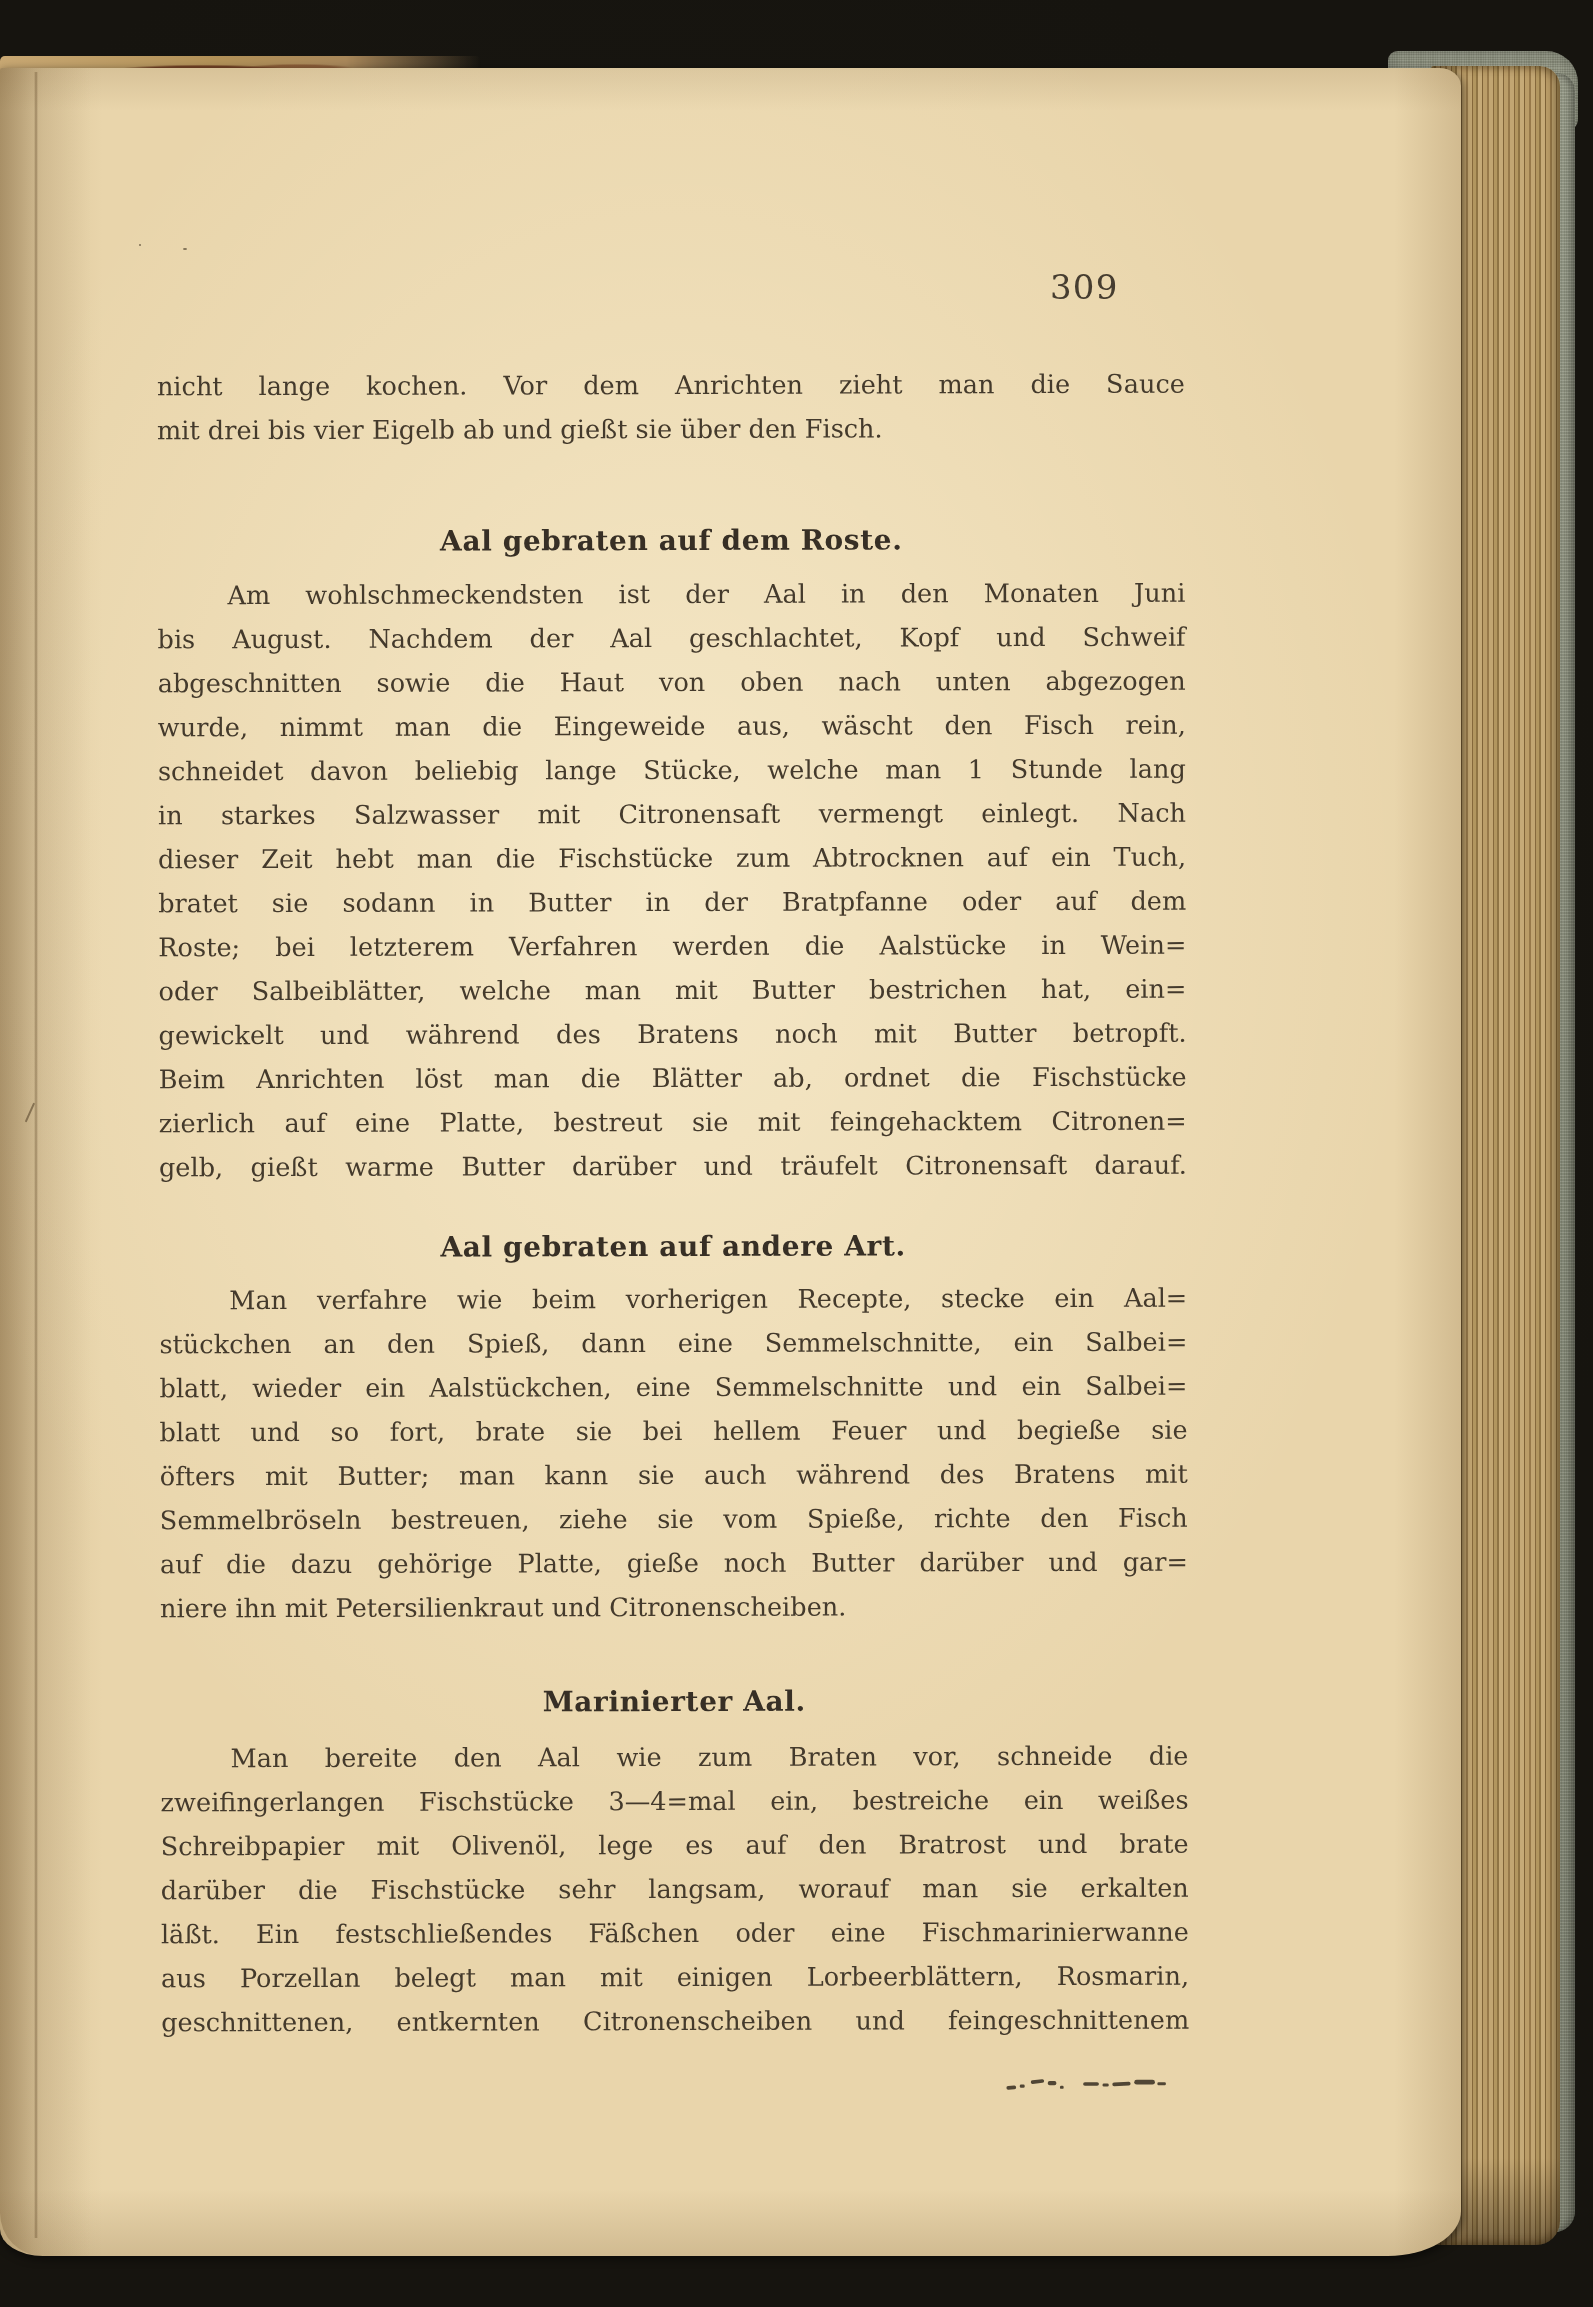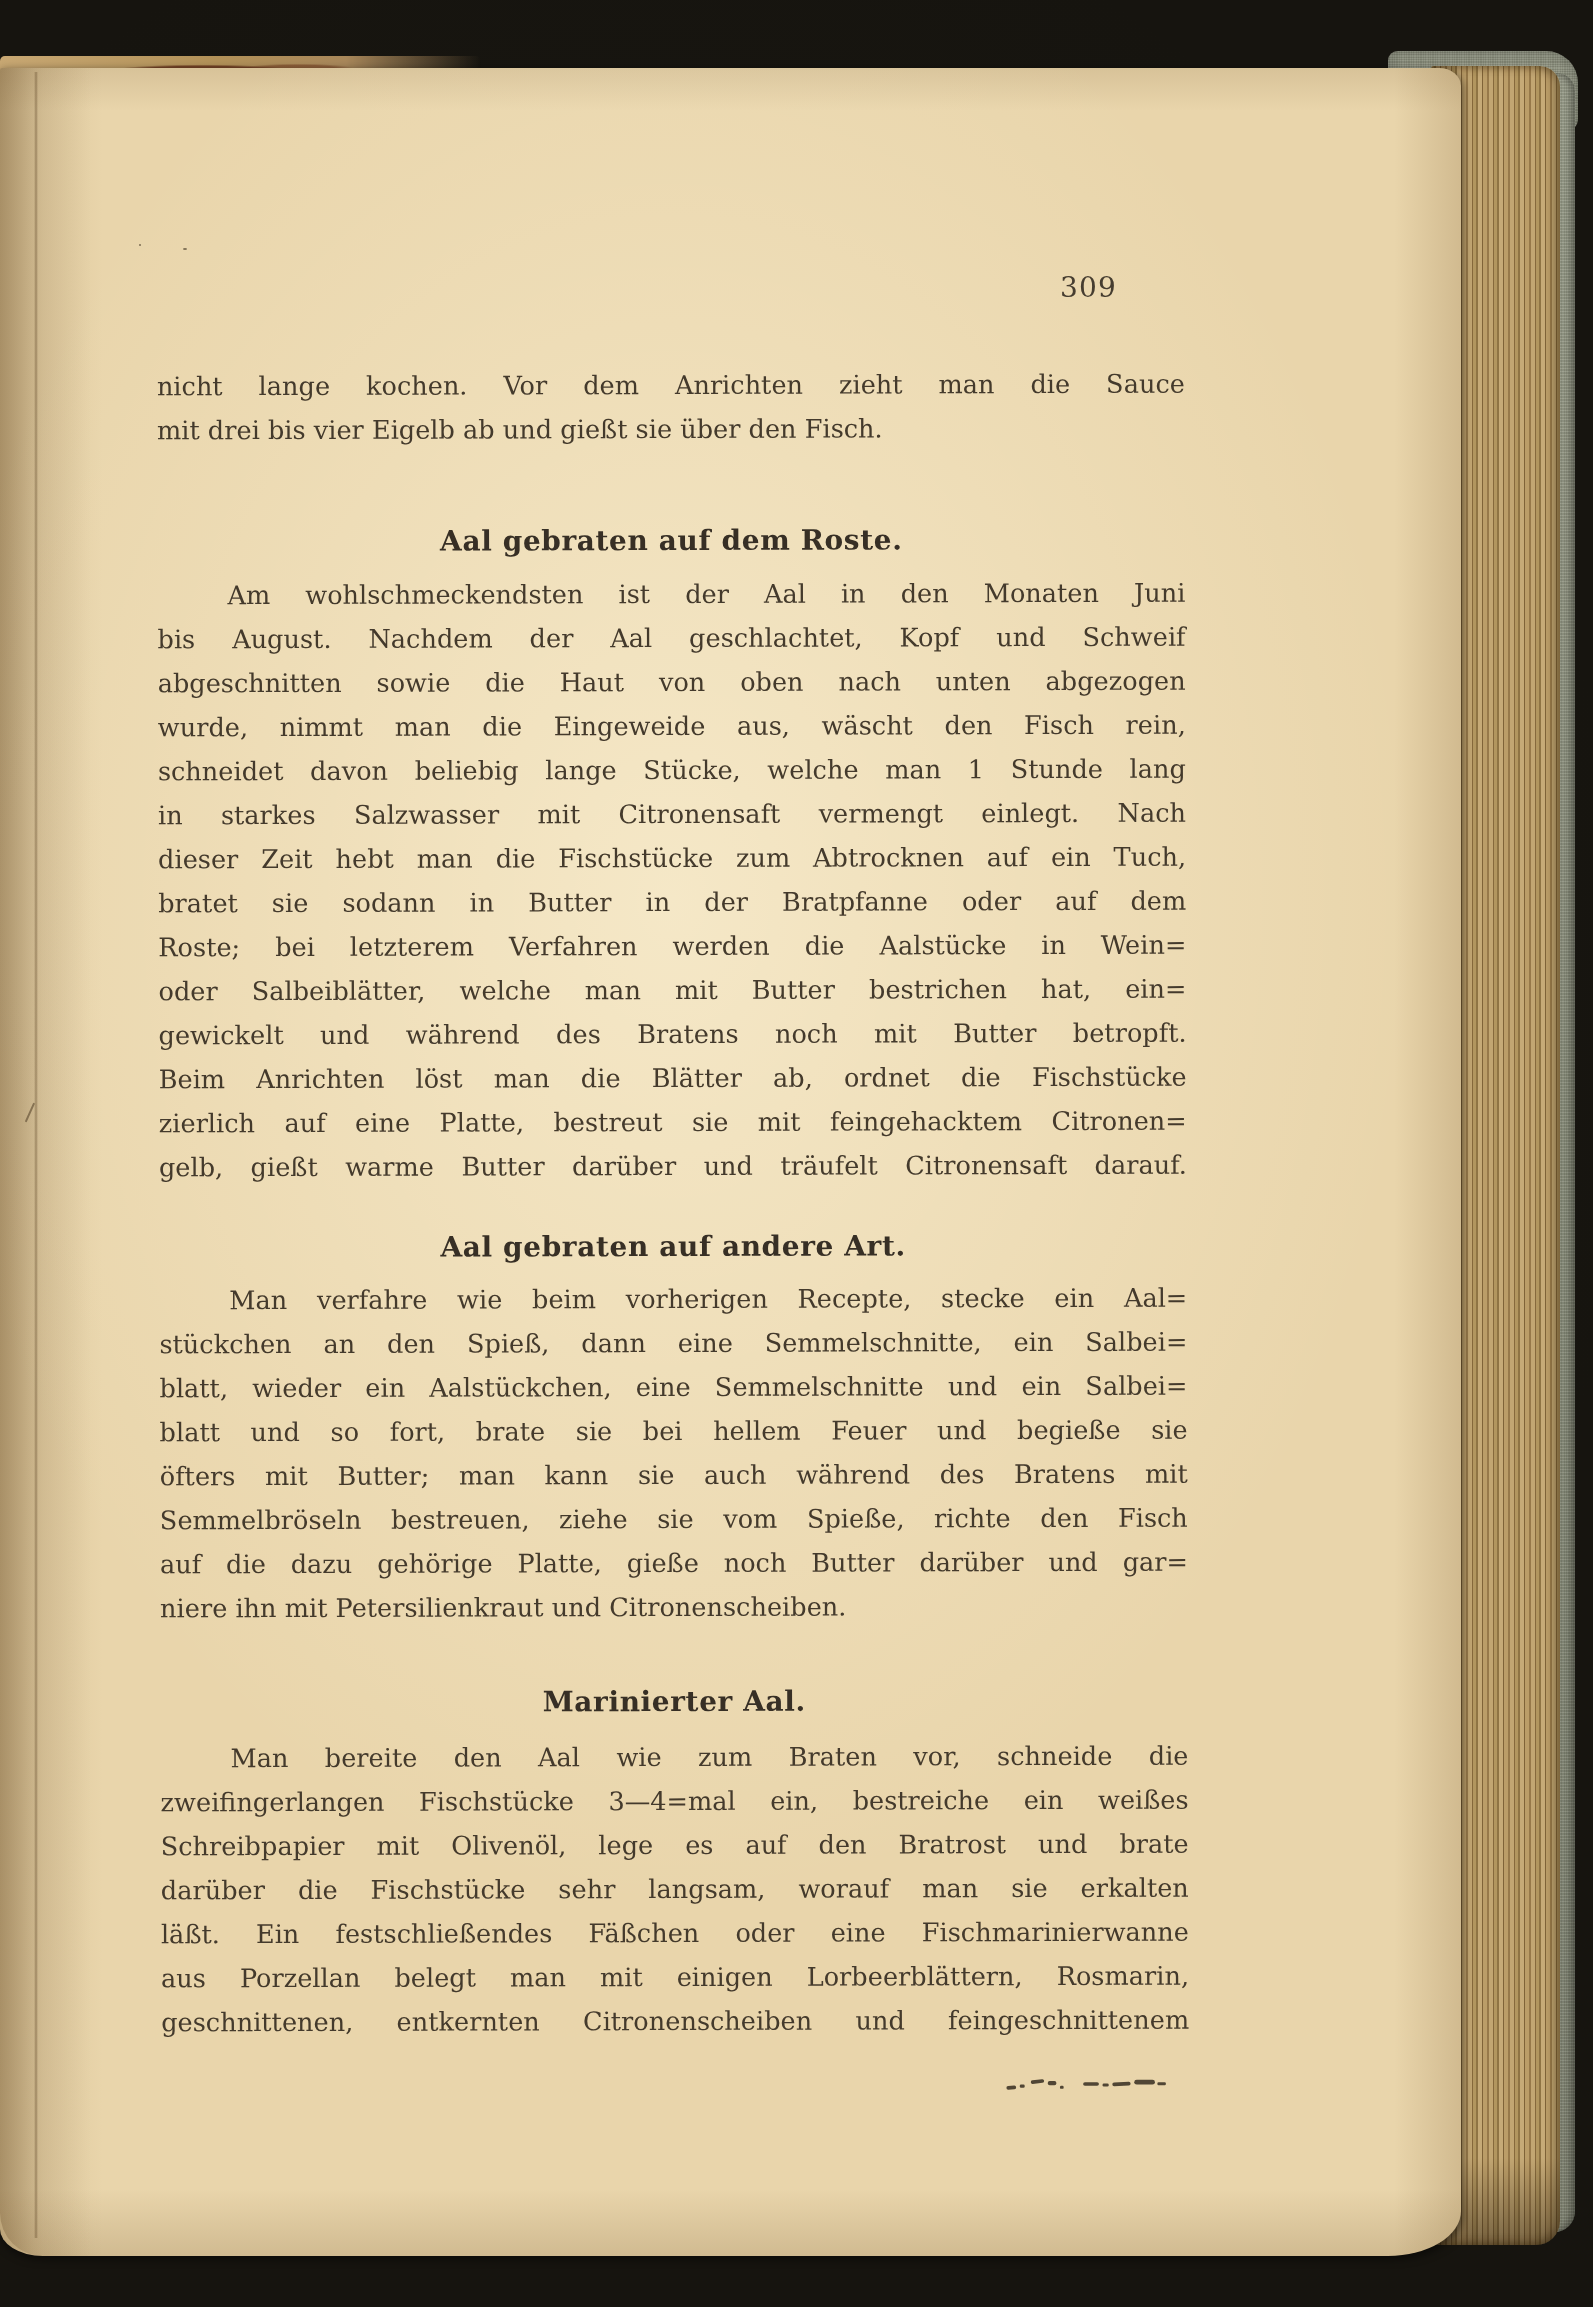--- a/index.html
+++ b/index.html
@@ -58,21 +58,21 @@
       background:linear-gradient(90deg, rgba(95,68,32,0.30), rgba(95,68,32,0.12) 33px, rgba(95,68,32,0) 100%);
       border-radius:2.4px 0 0 43px;}
   .gutter-crease{position:absolute;left:34px;top:3.7px;width:4.3px;height:99%;
       background:linear-gradient(90deg, rgba(0,0,0,0) 0, rgba(80,55,25,0.38) 50%, rgba(0,0,0,0) 100%);}
   .margin-tick{position:absolute;left:29px;top:1034px;width:1.8px;height:20.7px;
       background:rgba(78,60,36,0.55); transform:rotate(24deg); border-radius:1.2px;}
   .speck{position:absolute;width:2.4px;height:1.8px;background:rgba(60,48,30,0.6);border-radius:50%;}
 
   
   .page-number{position:absolute;left:1050px;top:269px;width:67px;height:37px;
-      line-height:37px;text-align:right;font-size:28px;color:#463d30;letter-spacing:1.2px;}
+      line-height:37px;text-align:right;font-size:34px;color:#463d30;letter-spacing:1.2px;}
   .content{position:absolute;left:159px;top:363px;width:1028px;color:#443a2c;
       transform:rotate(-0.15deg);}
   .line{height:44px;line-height:44px;font-size:25.6px;
       text-align:justify;text-align-last:justify;white-space:normal;}
   .line.last{text-align-last:left;}
   .para{margin:0;}
   .para.indent .line:first-child{padding-left:70px;}
   .heading{height:44px;line-height:44px;font-size:28px;font-weight:bold;
       text-align:center;letter-spacing:0.6px;color:#372f25;}
   .heading.h1{margin-top:68px;}

